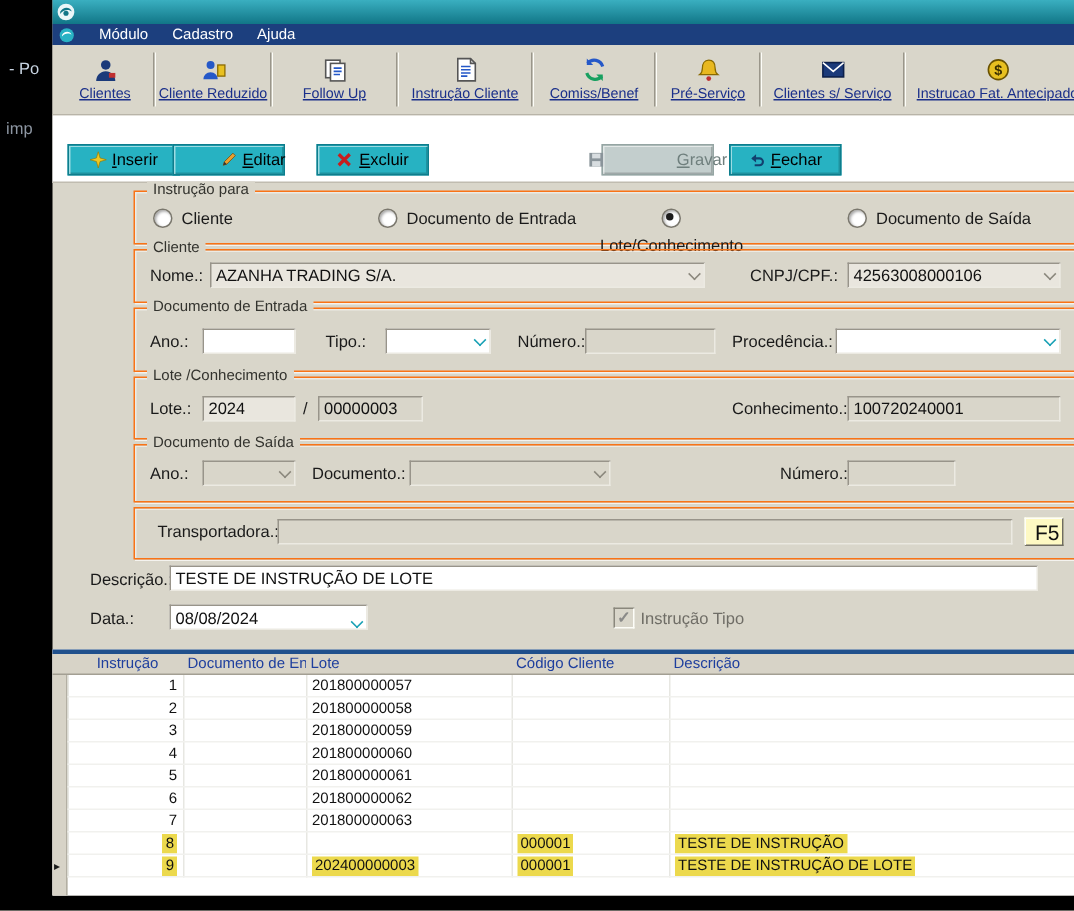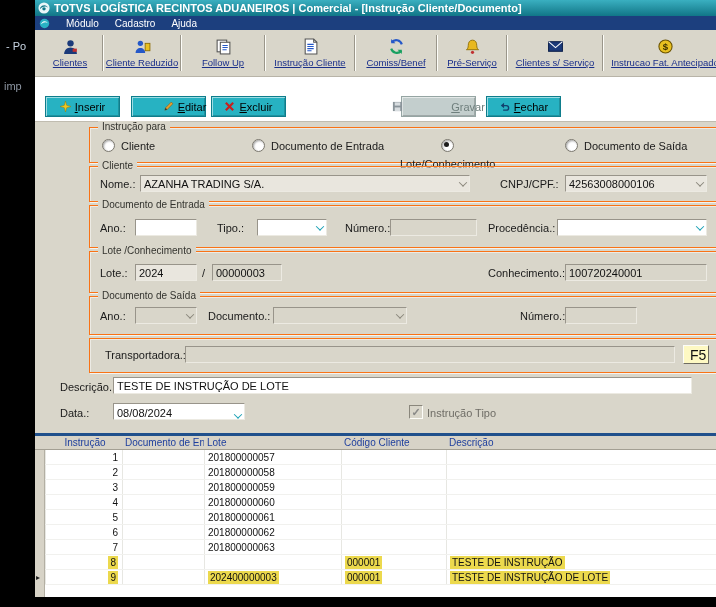--- a/index.html
+++ b/index.html
@@ -21,21 +21,21 @@
   .toolbar{position:absolute;left:0;top:30px;width:100%;height:47px;background:#d9d6ca;border-bottom:1px solid #b8b4a8;display:flex;align-items:stretch;box-sizing:border-box;padding-left:4px;}
   .tb-item{display:flex;flex-direction:column;align-items:center;justify-content:center;gap:2px;font-size:9.5px;color:#1a2f8a;flex:none;}
   .tb-item .lbl{text-decoration:underline;white-space:nowrap;}
   .tb-ico svg{width:17px;height:17px;display:block;}
   .tb-sep{flex:none;width:0;margin:5px 1px;border-left:1px solid #9a968a;border-right:1px solid #fdfdf8;}
 
   .actionbar{position:absolute;left:0;top:77px;width:100%;height:45px;background:#fff;border-bottom:1px solid #c0bcb0;box-sizing:border-box;}
   .btn{position:absolute;top:19px;height:21px;width:75px;background:#27b2c2;border:1px solid #0e7d8c;box-shadow:inset 1px 1px 0 rgba(255,255,255,.55), inset -1px -1px 0 rgba(0,0,0,.18);color:#000;font-size:11px;font-family:inherit;display:flex;align-items:center;justify-content:center;gap:4px;cursor:pointer;padding:0;}
   .btn .bicon svg{width:11px;height:11px;display:block;}
   .btn.dis{background:#c3cecd;border-color:#95a5a3;color:#6f7f7d;cursor:default;gap:48px;}
-  .b-inserir{left:10px;} .b-editar{left:96px;padding-left:32px;} .b-excluir{left:176px;} .b-gravar{left:366px;} .b-fechar{left:451px;}
+  .b-inserir{left:10px;} .b-editar{left:80px;padding-left:32px;} .b-excluir{left:176px;} .b-gravar{left:366px;} .b-fechar{left:451px;}
 
   .group{position:absolute;border:1px solid #f97316;box-shadow:1px 1px 0 rgba(255,255,255,.7), inset 1px 1px 0 rgba(255,255,255,.5);margin-left:44px;}
   .group .cap{position:absolute;top:-7px;left:8px;background:#d9d6ca;padding:0 4px;font-size:10px;color:#33332e;white-space:nowrap;}
   .g-instrucao{left:10px;top:127px;width:659px;height:34px;}
   .g-cliente{left:10px;top:166px;width:659px;height:34px;}
   .g-docent{left:10px;top:205px;width:659px;height:41px;}
   .g-lote{left:10px;top:251px;width:659px;height:40px;}
   .g-docsai{left:10px;top:296px;width:659px;height:37px;}
   .g-transp{left:10px;top:338px;width:659px;height:33px;}
 
@@ -96,21 +96,20 @@
   <div class="window">
 
     <div class="titlebar">
       <span class="ticon">
           <svg viewBox="0 0 14 14">
             <circle cx="7" cy="7" r="6.5" fill="#eaf6f8"></circle>
             <path d="M2.5 8.5c2-3.2 7-4.2 9-1.8-.8-3.4-6.4-4.6-9 .1z" fill="#117687"></path>
             <circle cx="7" cy="8" r="2" fill="#117687"></circle>
           </svg>
         </span>
-      <span class="ttext">TOTVS LOGÍSTICA RECINTOS ADUANEIROS | Comercial - [Instrução Cliente/Documento]</span>
     </div>
 
     <div class="menubar">
       <span class="micon">
           <svg viewBox="0 0 14 14">
             <circle cx="7" cy="7" r="6" fill="#29b2c4"></circle>
             <path d="M3 8c1.8-2.6 6-3.4 8-1.4-.8-3-5.8-3.8-8 .2z" fill="#fff"></path>
           </svg>
         </span>
       <span class="mitem">Módulo</span>

